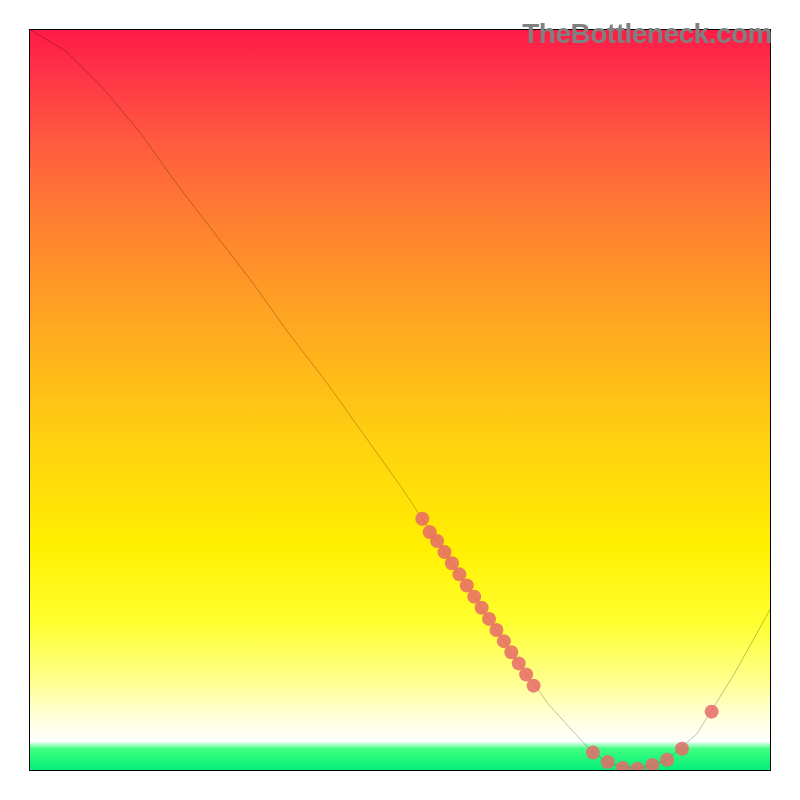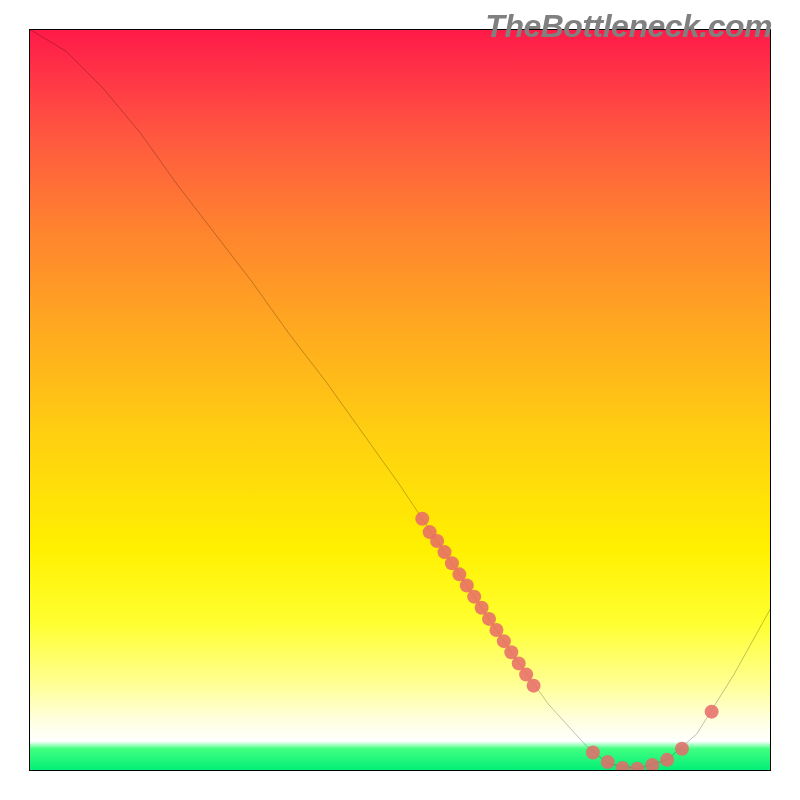--- a/index.html
+++ b/index.html
@@ -53,28 +53,27 @@
   }
   svg.curve-layer {
     position: absolute;
     top: 29px;
     left: 29px;
     width: 742px;
     height: 742px;
   }
   .attribution {
     position: absolute;
-    top: 8px;
+    top: 18px;
     right: 28px;
     font-family: Arial, Helvetica, sans-serif;
-    font-size: 32px;
+    font-size: 28px;
     font-weight: bold;
     color: #808080;
     letter-spacing: -0.5px;
-    font-style: italic;
   }
 </style>
 </head>
 <body>
 
 <div class="bg-white"></div>
 <div class="plot-area"></div>
 
 <svg class="curve-layer" viewBox="0 0 100 100" preserveAspectRatio="none">
   <g>

